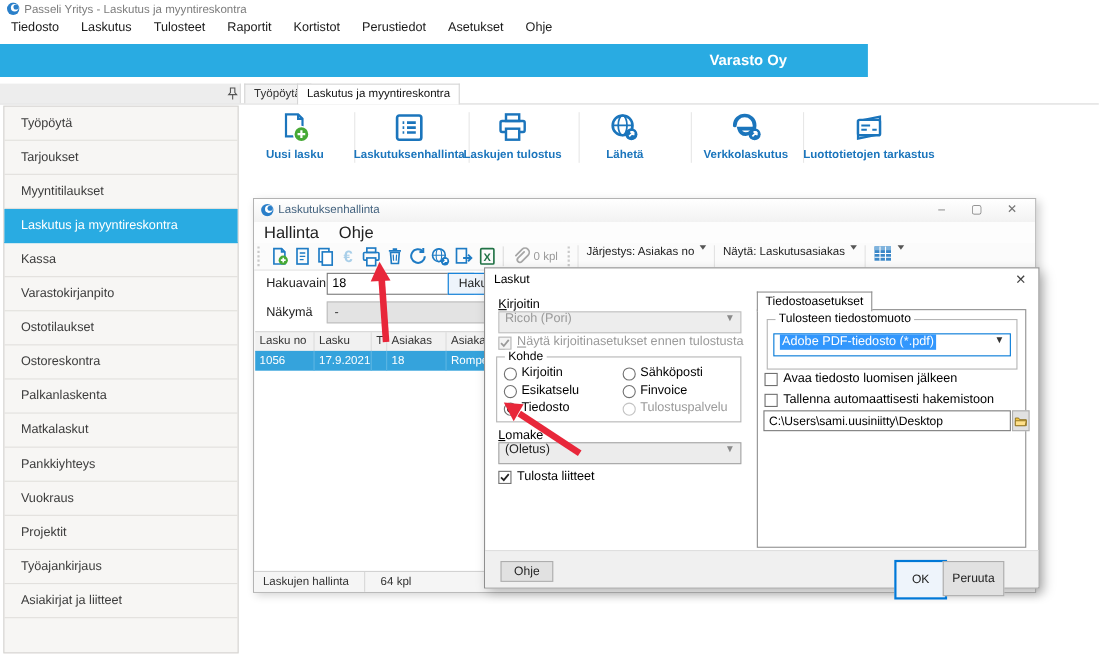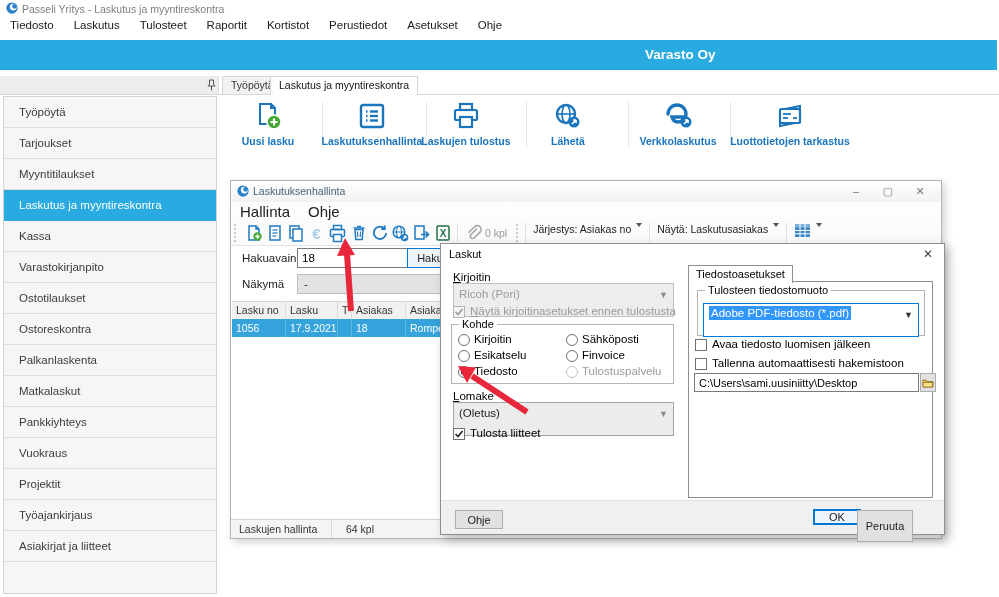--- a/index.html
+++ b/index.html
@@ -5,21 +5,21 @@
   html,body{margin:0;padding:0}
   body{width:999px;height:597px;position:relative;background:#fff;
        font-family:"Liberation Sans",sans-serif;font-size:11px;color:#222;overflow:hidden}
   .abs{position:absolute}
 
   
   .titlebar{left:0;top:0;width:999px;height:16px}
   .titlebar .t{position:absolute;left:22px;top:3px;font-size:10.5px;color:#7d7d7d}
   .menubar{left:0;top:16px;width:999px;height:18px;display:flex;align-items:center}
   .menubar .mi{padding:0 10px;font-size:11.5px;color:#1a1a1a;cursor:default}
-  .banner{left:0;top:40px;width:997px;height:30px;background:#29abe2}
+  .banner{left:0;top:40px;width:789px;height:30px;background:#29abe2}
   .banner .company{position:absolute;left:645px;top:7px;color:#fff;font-size:13.5px;font-weight:bold}
 
   
   .tabstrip{left:0;top:76px;width:999px;height:18px;border-bottom:1px solid #d8d8d8}
   .tabstrip .grayzone{position:absolute;left:0;top:0;width:218px;height:18px;background:#ededed;border-right:1px solid #dcdcdc}
   .tab{position:absolute;top:0;height:17px;line-height:17px;padding:0 8px;font-size:10.5px;
        background:#f3f3f3;border:1px solid #d5d5d5;border-bottom:none;color:#333}
   .tab.active{background:#fff;height:18px;z-index:2;color:#111}
 
   
@@ -65,22 +65,22 @@
   .gr-cell{height:18px;line-height:18px;padding-left:4px;font-size:10.5px;border-right:1px solid #5cb6e3;box-sizing:border-box}
   .istatus{position:absolute;left:0;bottom:0;width:100%;height:18px;background:#f5f5f5;border-top:1px solid #d2d2d2;display:flex;align-items:center;font-size:10.5px;color:#333}
 
   
   .dialog{left:440px;top:243px;width:503px;height:290px;background:#fff;border:1px solid #8f8f8f;
           box-shadow:4px 4px 10px rgba(0,0,0,.25);z-index:20}
   .dlg-title{position:absolute;left:8px;top:4px;font-size:11px;color:#000}
   .dlg-close{position:absolute;right:8px;top:2px;width:16px;height:16px;text-align:center;line-height:16px;color:#444;font-size:12px;cursor:pointer}
   .fieldset{position:absolute;border:1px solid #b5b5b5;box-sizing:border-box}
   .legend{position:absolute;background:#fff;padding:0 3px;font-size:11px;color:#000}
-  .combo{position:absolute;box-sizing:border-box;border:1px solid #a5a5a5;background:#ececec;display:flex;align-items:flex-end;
-         font-size:11.5px;color:#222;padding:16px 5px}
+  .combo{position:absolute;box-sizing:border-box;border:1px solid #a5a5a5;background:#ececec;display:flex;align-items:flex-start;
+         font-size:11.5px;color:#222;padding:0 5px}
   .combo .chev{margin-left:auto;color:#8a8a8a;font-size:9px}
   .combo.disabled{background:#ededed;color:#9a9a9a;border-color:#c0c0c0}
   .combo.focused{background:#fff;border:1px solid #0078d7}
   .combo.focused .sel{background:#3297fd;color:#fff;padding:1px 2px}
   .combo.focused .chev{color:#333}
   .cb{position:absolute;width:12px;height:12px;background:#fff;border:1px solid #707070;box-sizing:border-box;
       display:flex;align-items:center;justify-content:center}
   .cb.disabled{border-color:#b6b6b6;background:#f4f4f4}
   .radio{position:absolute;width:12px;height:12px;border:1px solid #707070;border-radius:50%;background:#fff;box-sizing:border-box}
   .radio.checked::after{content:"";position:absolute;left:2px;top:2px;width:6px;height:6px;border-radius:50%;background:#111}
@@ -454,21 +454,21 @@
           <path d="M1 2h3l1 1.5h6V9H1z" fill="#f5c842" stroke="#8a6d1f" stroke-width=".8"></path>
           <path d="M1 4.5h10L10 9H1z" fill="#ffe08a" stroke="#8a6d1f" stroke-width=".8"></path>
         </svg>
     </span>
   </div>
 
   <div class="dlg-footer"></div>
   <div class="btn" style="left:14px;top:266px;width:48px;height:19px">
       <span>Ohje</span>
     </div>
-  <div class="btn default" style="left:372px;top:265px;width:48px;height:16px">
+  <div class="btn default" style="left:372px;top:265px;width:48px;height:36px">
       <span>OK</span>
     </div>
   <div class="btn" style="left:416px;top:266px;width:56px;height:32px">
       <span>Peruuta</span>
     </div>
 </div>
 
 <svg class="abs arrow-layer">
   <g>
     <line x1="351" y1="311" x2="347" y2="254" stroke="#e8273a" stroke-width="6"></line>

